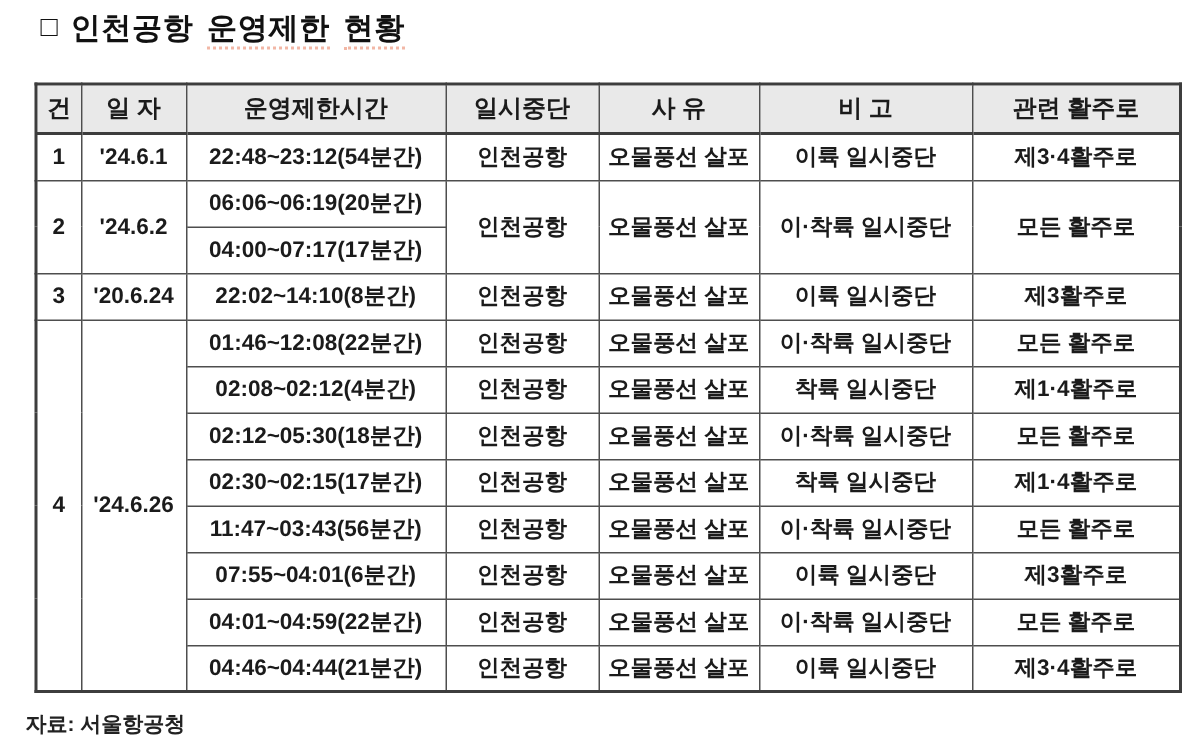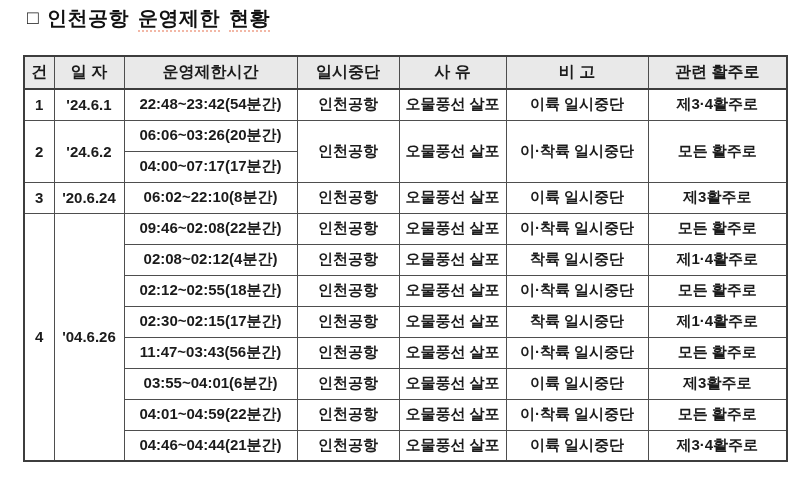--- a/index.html
+++ b/index.html
@@ -102,86 +102,86 @@
         <th>일시중단</th>
         <th>사 유</th>
         <th>비 고</th>
         <th>관련 활주로</th>
       </tr>
     </thead>
     <tbody>
       <tr>
         <td>1</td>
         <td>'24.6.1</td>
-        <td>22:48~23:42(54분간)</td>
+        <td>22:48~23:12(54분간)</td>
         <td>인천공항</td>
         <td>오물풍선 살포</td>
         <td>이륙 일시중단</td>
         <td>제3·4활주로</td>
       </tr>
       <tr>
         <td rowspan="2">2</td>
         <td rowspan="2">'24.6.2</td>
-        <td>06:06~03:26(20분간)</td>
+        <td>06:06~06:19(20분간)</td>
         <td rowspan="2">인천공항</td>
         <td rowspan="2">오물풍선 살포</td>
         <td rowspan="2">이·착륙 일시중단</td>
         <td rowspan="2">모든 활주로</td>
       </tr>
       <tr>
         <td>04:00~07:17(17분간)</td>
       </tr>
       <tr>
         <td>3</td>
         <td>'20.6.24</td>
-        <td>06:02~22:10(8분간)</td>
+        <td>22:02~14:10(8분간)</td>
         <td>인천공항</td>
         <td>오물풍선 살포</td>
         <td>이륙 일시중단</td>
         <td>제3활주로</td>
       </tr>
       <tr>
         <td rowspan="8">4</td>
-        <td rowspan="8">'04.6.26</td>
-        <td>09:46~02:08(22분간)</td>
+        <td rowspan="8">'24.6.26</td>
+        <td>01:46~12:08(22분간)</td>
         <td>인천공항</td>
         <td>오물풍선 살포</td>
         <td>이·착륙 일시중단</td>
         <td>모든 활주로</td>
       </tr>
       <tr>
         <td>02:08~02:12(4분간)</td>
         <td>인천공항</td>
         <td>오물풍선 살포</td>
         <td>착륙 일시중단</td>
         <td>제1·4활주로</td>
       </tr>
       <tr>
-        <td>02:12~02:55(18분간)</td>
+        <td>02:12~05:30(18분간)</td>
         <td>인천공항</td>
         <td>오물풍선 살포</td>
         <td>이·착륙 일시중단</td>
         <td>모든 활주로</td>
       </tr>
       <tr>
         <td>02:30~02:15(17분간)</td>
         <td>인천공항</td>
         <td>오물풍선 살포</td>
         <td>착륙 일시중단</td>
         <td>제1·4활주로</td>
       </tr>
       <tr>
         <td>11:47~03:43(56분간)</td>
         <td>인천공항</td>
         <td>오물풍선 살포</td>
         <td>이·착륙 일시중단</td>
         <td>모든 활주로</td>
       </tr>
       <tr>
-        <td>03:55~04:01(6분간)</td>
+        <td>07:55~04:01(6분간)</td>
         <td>인천공항</td>
         <td>오물풍선 살포</td>
         <td>이륙 일시중단</td>
         <td>제3활주로</td>
       </tr>
       <tr>
         <td>04:01~04:59(22분간)</td>
         <td>인천공항</td>
         <td>오물풍선 살포</td>
         <td>이·착륙 일시중단</td>
@@ -190,14 +190,15 @@
       <tr>
         <td>04:46~04:44(21분간)</td>
         <td>인천공항</td>
         <td>오물풍선 살포</td>
         <td>이륙 일시중단</td>
         <td>제3·4활주로</td>
       </tr>
     </tbody>
   </table>
 
+  <div class="footer-note">자료: 서울항공청</div>
 
 </div>
 
 </body></html>

